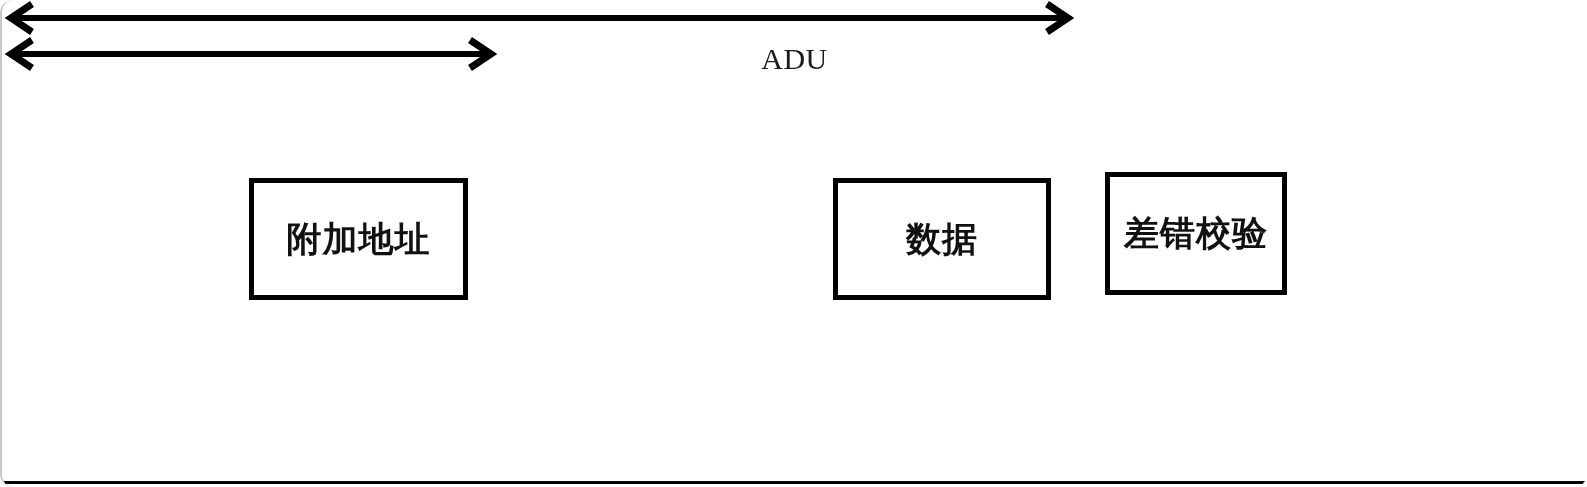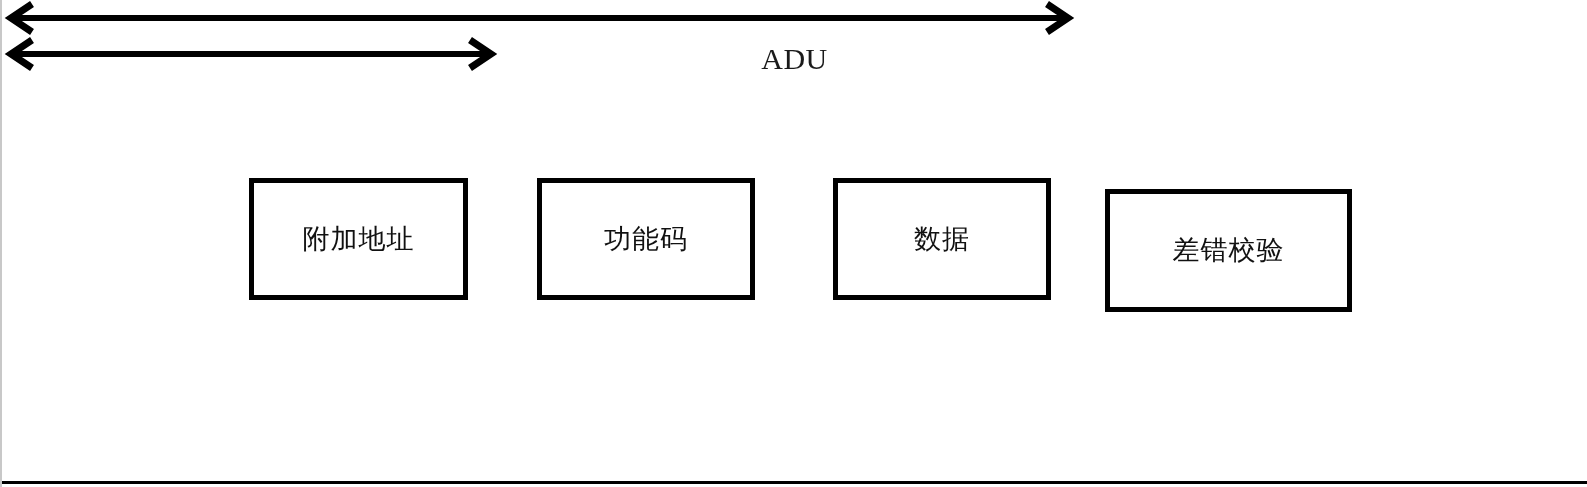--- a/index.html
+++ b/index.html
@@ -12,20 +12,21 @@
   }
 
   #canvas {
     position: relative;
     width: 1587px;
     height: 487px;
     background: #ffffff;
     overflow: hidden;
     box-sizing: border-box;
     border-left: 2px solid #c8c8c8;
+    border-radius: 13px;
   }
 
   
   .label {
     position: absolute;
     color: #1a1a1a;
     font-size: 30px;
     line-height: 1;
     letter-spacing: 0.5px;
     white-space: nowrap;
@@ -67,31 +68,32 @@
     position: absolute;
     box-sizing: border-box;
     border: 5px solid #000000;
     background: #ffffff;
     display: flex;
     align-items: center;
     justify-content: center;
   }
   .field-box .field-label {
     color: #111111;
-    font-size: 27px;
+    font-size: 35px;
     line-height: 1;
     letter-spacing: 1px;
     white-space: nowrap;
     font-family: "Liberation Serif", "DejaVu Serif", serif;
+    font-weight: bold;
   }
 
   #box-addr  { left: 247px;  top: 178px; width: 219px; height: 122px; }
   #box-func  { left: 535px;  top: 178px; width: 218px; height: 122px; }
   #box-data  { left: 831px;  top: 178px; width: 218px; height: 122px; text-align: right; }
-  #box-crc   { left: 1103px; top: 189px; width: 247px; height: 123px; }
+  #box-crc   { left: 1103px; top: 172px; width: 182px; height: 123px; }
 
   
   #bottom-rule {
     position: absolute;
     left: 0;
     right: 0;
     top: 481px;
     height: 3px;
     background: #000000;
   }
@@ -108,23 +110,20 @@
       <line x1="14" y1="18" x2="1061" y2="18" stroke="#000000" stroke-width="6"></line>
       <polyline points="30,4 9,18 30,32" fill="none" stroke="#000000" stroke-width="7" stroke-linecap="butt" stroke-linejoin="miter"></polyline>
       <polyline points="1045,4 1066,18 1045,32" fill="none" stroke="#000000" stroke-width="7" stroke-linecap="butt" stroke-linejoin="miter"></polyline>
     </svg>
   </div>
 
   <div class="field-box" id="box-addr">
     <span class="field-label">附加地址</span>
   </div>
 
-  <div class="field-box" id="box-func">
-    <span class="field-label">功能码</span>
-  </div>
 
   <div class="field-box" id="box-data">
     <span class="field-label">数据</span>
   </div>
 
   <div class="field-box" id="box-crc">
     <span class="field-label">差错校验</span>
   </div>
 
   <div id="pdu-arrow-wrap">

